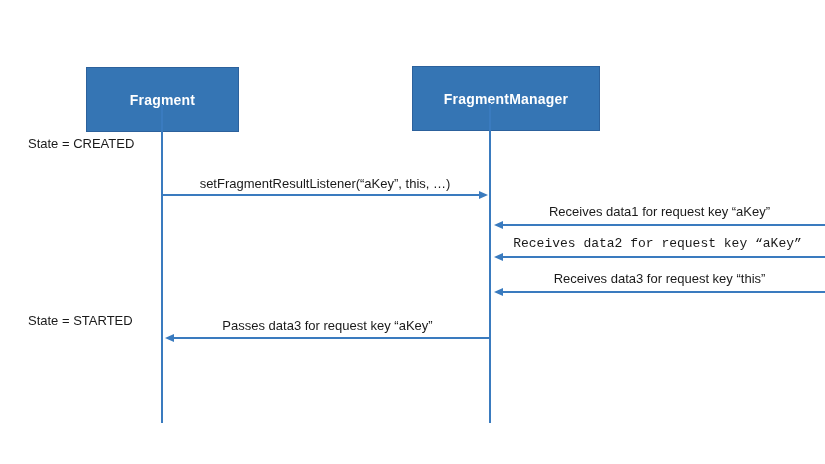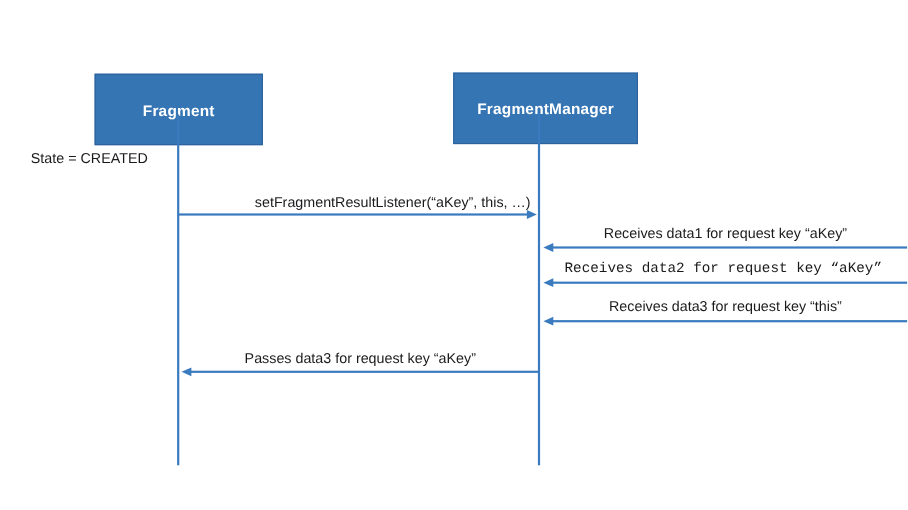--- a/index.html
+++ b/index.html
@@ -72,31 +72,32 @@
   }
 </style>
 </head>
 <body>
 
 <div class="canvas">
 
   <div class="actor-box" style="left:86px; top:39px; width:153px; height:65px;">
     <span>Fragment</span>
   </div>
-  <div class="actor-box" style="left:412px; top:38px; width:168px; height:65px;">
+  <div class="actor-box" style="left:412px; top:38px; width:188px; height:65px;">
     <span>FragmentManager</span>
   </div>
 
   <div class="lifeline" style="left:161px; top:104px; height:319px;"></div>
   <div class="lifeline" style="left:489px; top:103px; height:320px;"></div>
 
   <div class="state-label" style="left:28px; top:136px; width:132px;">State = CREATED</div>
+  <div class="state-label" style="left:28px; top:313px; width:132px;">State = STARTED</div>
 
   <div>
-    <div class="msg-label" style="left:162px; top:176px; width:326px;padding-left:32px;">setFragmentResultListener(“aKey”, this, …)</div>
+    <div class="msg-label" style="left:162px; top:176px; width:326px;">setFragmentResultListener(“aKey”, this, …)</div>
     <div class="msg-line" style="left:162px; top:194px; width:318px;"></div>
     <div class="arrowhead right" style="left:479px; top:191px;"></div>
   </div>
 
   <div>
     <div class="msg-label" style="left:494px; top:204px; width:331px;">Receives data1 for request key “aKey”</div>
     <div class="msg-line" style="left:502px; top:224px; width:323px;"></div>
     <div class="arrowhead left" style="left:494px; top:221px;"></div>
   </div>
 

